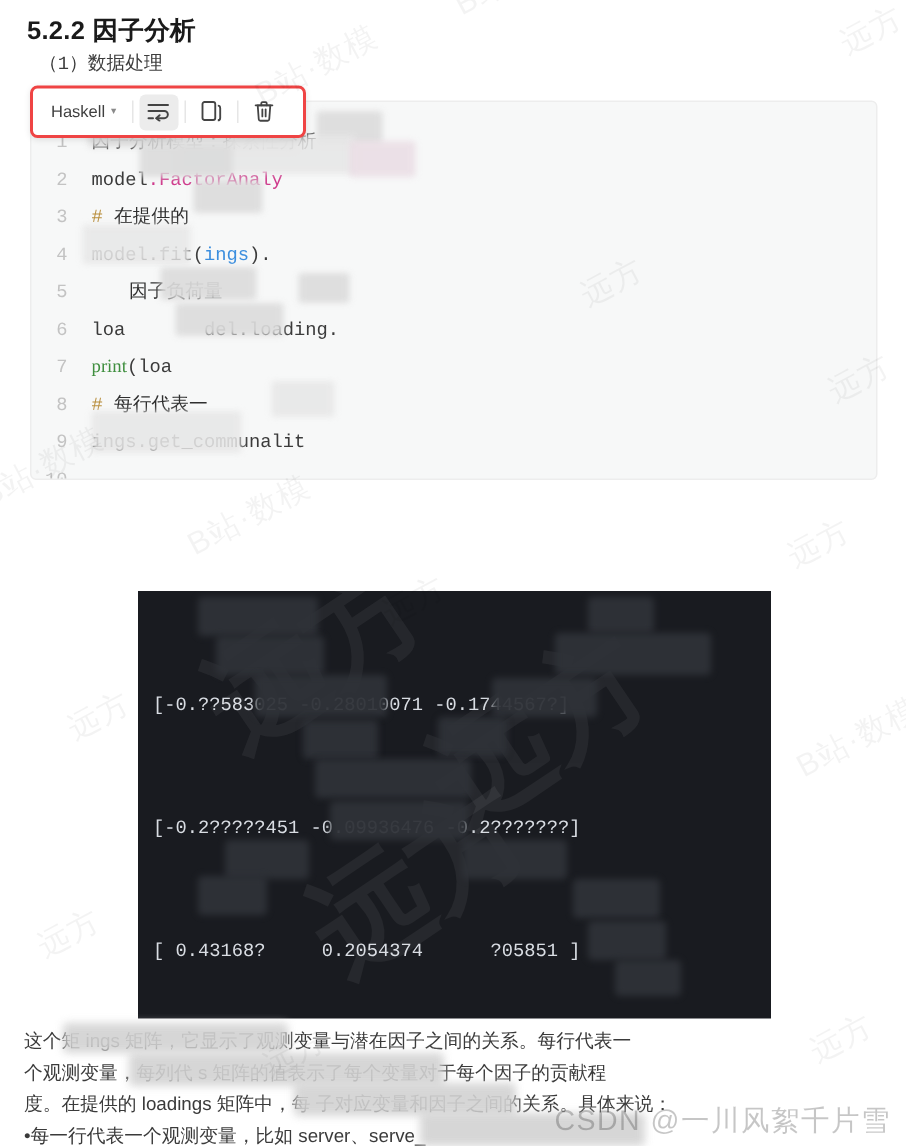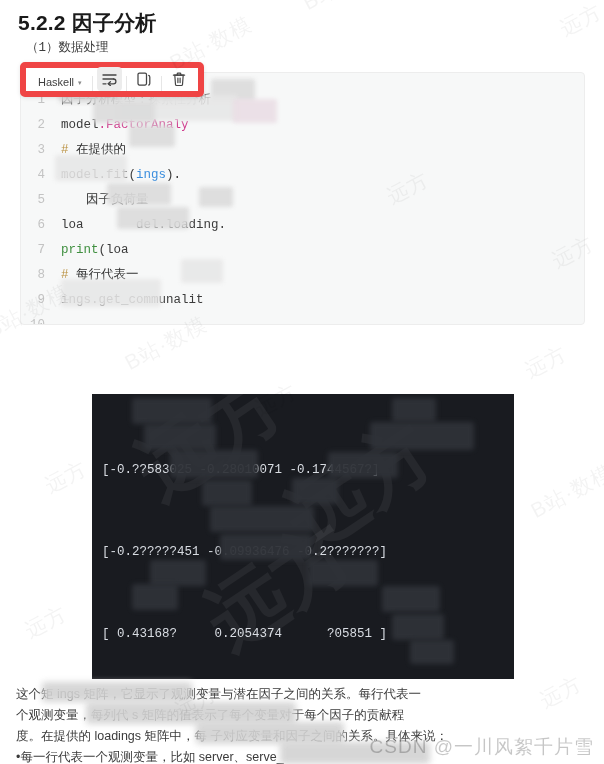--- a/index.html
+++ b/index.html
@@ -26,39 +26,39 @@
     white-space:nowrap;
     transform:rotate(-28deg);
     transform-origin:left top;
     font-family:"Liberation Sans","DejaVu Sans",sans-serif;
     letter-spacing:1px;
   }
 
   
   .doc { position:relative; z-index:2; padding:0 18px; }
   .h3 {
-    font-size:21px; font-weight:bold; color:#1a1a1a;
+    font-size:17px; font-weight:bold; color:#1a1a1a;
     margin:9px 0 0 0; letter-spacing:0.2px;
   }
   .p {
     font-size:12.5px; color:#3d3d3d; margin:0; line-height:23px;
   }
   .p-1 { margin-top:18px; }
   .p-2 { padding-left:8px;font-family:Liberation Mono, monospace; }
 
   
   .code-wrap { position:relative; z-index:3; margin-top:2px; }
   .toolbar {
     position:absolute; left:20px; top:0;
     width:184px; height:35px;
     background:#fff;
-    border:6px solid #ef4444;
+    border:2px solid #ef4444;
     border-radius:5px;
     box-shadow:0 1px 4px rgba(0,0,0,.10);
-    display:flex; align-items:flex-end;
+    display:flex; align-items:center;
     padding:0 6px;
     z-index:6;
   }
   .lang {
     display:flex; align-items:center; gap:4px;
     font-size:11px; color:#3f3f3f;
     padding:3px 6px; border-radius:3px; cursor:default;
   }
   .caret { font-size:7px; color:#8a8a8a; line-height:1; }
   .tb-sep { width:1px; height:15px; background:#e6e6e6; margin:0 4px; }
@@ -85,21 +85,21 @@
   }
   .cl { display:flex; height:25px; align-items:center; }
   .ln {
     width:40px; text-align:right; padding-right:16px;
     color:#c3c3c3; font-size:12.5px; flex:none;
     font-family:"Liberation Mono","DejaVu Sans Mono",monospace;
   }
   .ct { white-space:pre; color:#3b3b3b; }
   .ct .cmt { color:#b98f3e; }
   .ct .cmt-cn { color:#2f2f2f; font-family:"Liberation Sans","DejaVu Sans",sans-serif; }
-  .ct .kw  { color:#3f8f3f; }
+  .ct .kw  { color:#3f8f3f;font-family:Liberation Serif, serif; }
   .ct .fn  { color:#cf3a8c; }
   .ct .var { color:#3b8ede; }
   .ct .cn  { font-family:"Liberation Sans","DejaVu Sans",sans-serif; color:#2f2f2f; }
 
   
   .redact {
     position:absolute;
     background:#dcdcdc;
     opacity:.92;
     filter:blur(2px);

